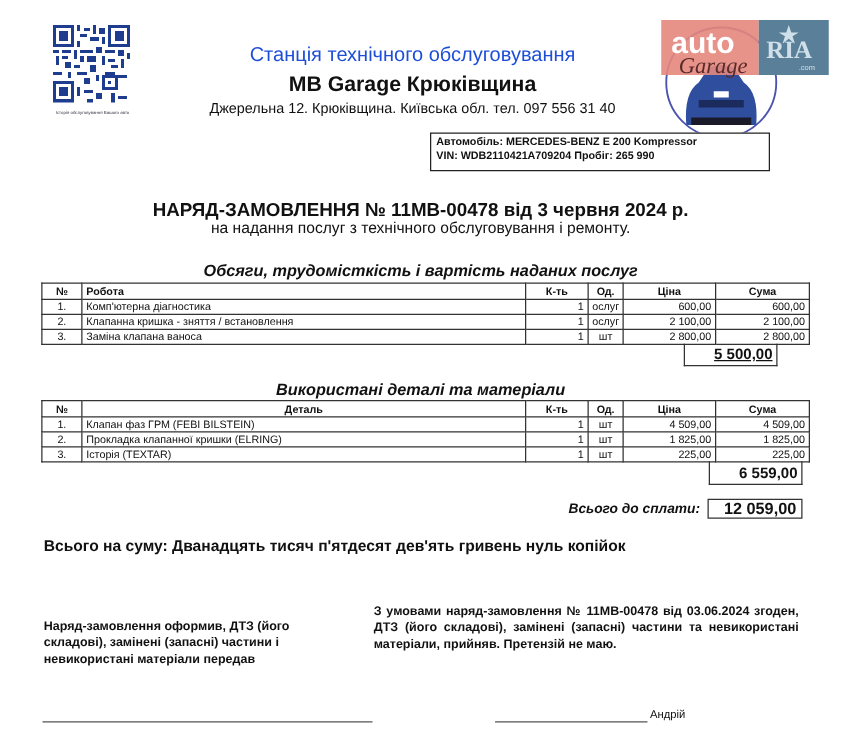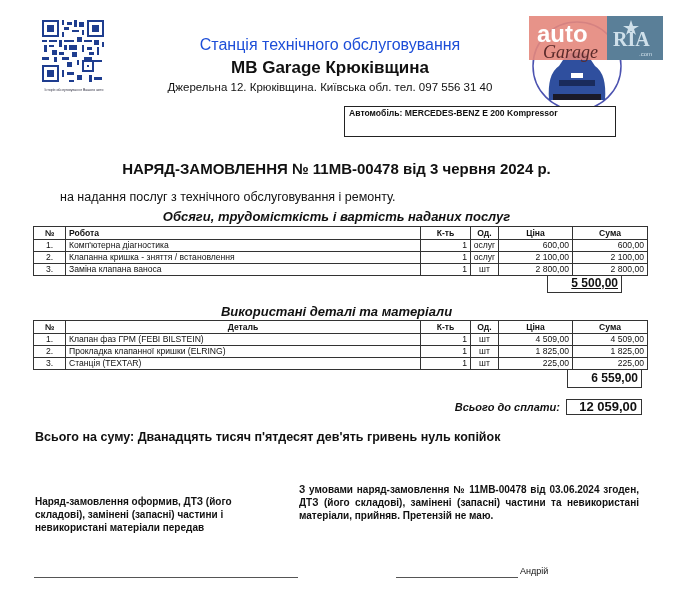--- a/index.html
+++ b/index.html
@@ -11,21 +11,21 @@
   
   .hdr-line1 { left:160px; width:340px; top:36px; text-align:center; font-size:16px; color:#1d4ed8; }
   .hdr-line2 { left:160px; width:340px; top:58px; text-align:center; font-size:17px; font-weight:bold; }
   .hdr-line3 { left:150px; width:360px; top:81px; text-align:center; font-size:11.5px; }
   
   .logo { left:527px; top:8px; width:140px; height:98px; }
   
   .vehicle { left:344px; top:106px; width:272px; height:31px; border:1px solid #222; box-sizing:border-box; padding:1px 4px; font-size:8.6px; font-weight:bold; line-height:11px; }
   
   .title { left:60px; width:553px; top:160px; text-align:center; font-size:15px; font-weight:bold; }
-  .subtitle { left:60px; width:553px; top:190px; text-align:left; font-size:12.5px; }
+  .subtitle { left:60px; width:553px; top:175px; text-align:center; font-size:12.5px; }
   .section { left:60px; width:553px; text-align:center; font-size:13px; font-weight:bold; font-style:italic; }
   
   table.grid { position:absolute; left:33px; border-collapse:collapse; font-size:8.6px; table-layout:fixed; }
   table.grid td, table.grid th { border:1px solid #333; padding:0 3px; height:11px; line-height:11px; white-space:nowrap; overflow:hidden; }
   table.grid th { font-weight:bold; text-align:center; height:12px; }
   .c-no { width:25px; text-align:center; }
   .c-name { width:348px; text-align:left; }
   .c-qty { width:43px; text-align:right; }
   .c-unit { width:21px; text-align:center; }
   .c-price { width:67px; text-align:right; }
@@ -116,20 +116,21 @@
   <text x="10" y="34" font-family="Liberation Sans, sans-serif" font-size="24" font-weight="bold" fill="#fff">auto</text>
   <text x="16" y="50" font-family="Liberation Serif, serif" font-size="18" font-style="italic" fill="#5a2a2a">Garage</text>
   <rect x="80" y="8" width="56" height="44" fill="#5a7f98"></rect>
   <text x="86" y="38" font-family="Liberation Serif, serif" font-size="20" font-weight="bold" fill="#cfe0ea">RIA</text>
   <text x="112" y="48" font-family="Liberation Sans, sans-serif" font-size="6" fill="#cfe0ea">.com</text>
   <polygon points="104,12 106,18 112,18 107,21 109,27 104,23 99,27 101,21 96,18 102,18" fill="#cfe0ea"></polygon>
 </svg>
 
 <div class="abs vehicle">
   <div>Автомобіль: MERCEDES-BENZ E 200 Kompressor</div>
+  <div>VIN: WDB2110421A709204  Пробіг: 265 990</div>
 </div>
 
 <div class="abs title">НАРЯД-ЗАМОВЛЕННЯ № 11MB-00478 від 3 червня 2024 р.</div>
 <div class="abs subtitle">на надання послуг з технічного обслуговування і ремонту.</div>
 
 <div class="abs section" style="top:209px;">Обсяги, трудомісткість і вартість наданих послуг</div>
 <table class="grid" style="top:226px;">
   <tbody>
       <tr>
     <th class="c-no">№</th>
@@ -189,21 +190,21 @@
   <tr>
     <td class="c-no">2.</td>
     <td class="c-name">Прокладка клапанної кришки (ELRING)</td>
     <td class="c-qty">1</td>
     <td class="c-unit">шт</td>
     <td class="c-price">1 825,00</td>
     <td class="c-sum">1 825,00</td>
   </tr>
   <tr>
     <td class="c-no">3.</td>
-    <td class="c-name">Станція (TEXTAR)</td>
+    <td class="c-name">Історія (TEXTAR)</td>
     <td class="c-qty">1</td>
     <td class="c-unit">шт</td>
     <td class="c-price">225,00</td>
     <td class="c-sum">225,00</td>
   </tr>
 </tbody>
   </table>
 <div class="abs total-box" style="left:567px; top:369px; width:75px; height:19px; line-height:18px;">6 559,00</div>
 
 <div class="abs grand-label" style="left:380px; width:180px; top:401px;">Всього до сплати:</div>

